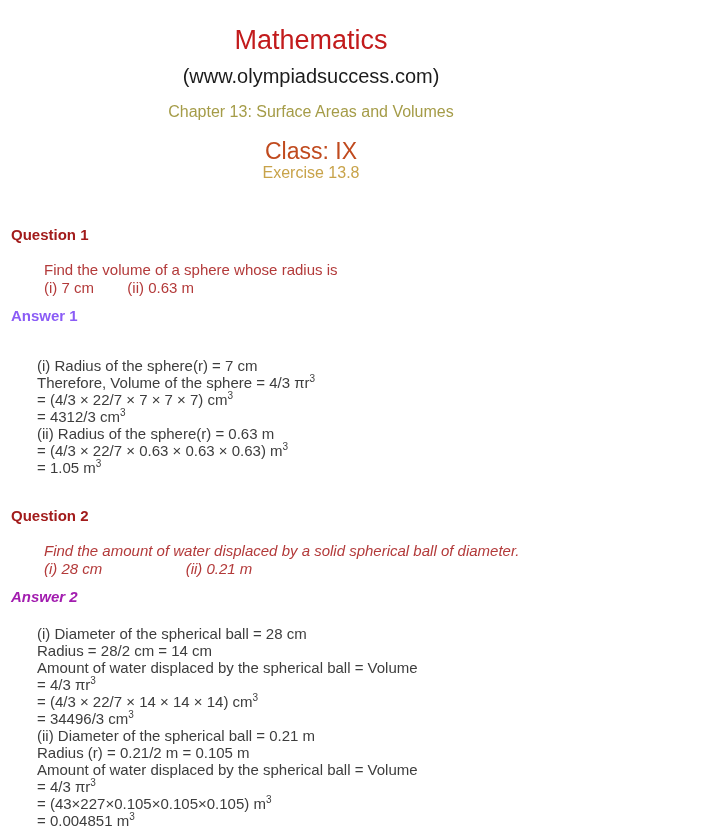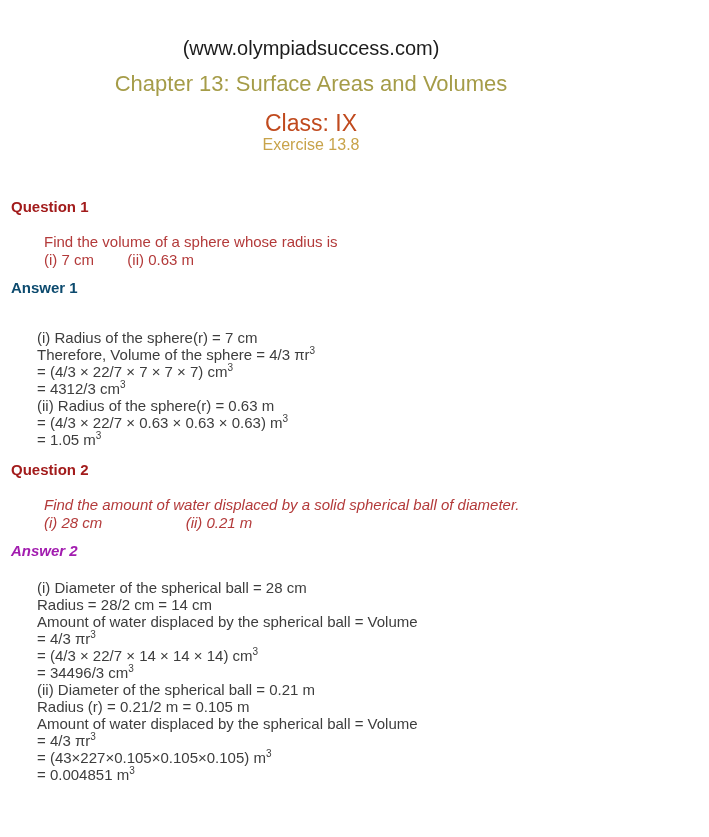--- a/index.html
+++ b/index.html
@@ -27,21 +27,21 @@
     font-weight: 400;
     margin: 0;
   }
   .site-line {
     font-size: 20px;
     line-height: 17px;
     color: #1c1c1c;
     margin-top: 14px;
   }
   .chapter-title {
-    font-size: 22px;
+    font-size: 16px;
     line-height: 23px;
     font-weight: 400;
     margin: 15px 0 16px 0;
   }
   .class-title {
     font-size: 23px;
     line-height: 24px;
     font-weight: 400;
     margin: 15px 0 0 0;
   }
@@ -53,21 +53,21 @@
   main {
     padding-left: 11px;
   }
   .q-head {
     font-size: 15px;
     line-height: 16px;
     font-weight: 700;
     margin: 46px 0 0 0;
   }
   .q2-head {
-    margin-top: 14px;
+    margin-top: 32px;
   }
   .q-text {
     margin-top: 18px;
     font-size: 15px;
     line-height: 17.5px;
     margin-left: 33px;
   }
   .a-head {
     font-size: 15px;
     line-height: 16px;
@@ -92,35 +92,36 @@
     position: relative;
     top: -6px;
   }
 </style>
 </head>
 <body>
 
 <div class="content">
 
   <header>
+    <h1 class="page-title" style="color: rgb(194, 27, 28);">Mathematics</h1>
     <div class="site-line" style="color: rgb(28, 28, 28);">(www.olympiadsuccess.com)</div>
     <h2 class="chapter-title" style="color: rgb(165, 156, 72);">Chapter 13: Surface Areas and Volumes</h2>
     <h3 class="class-title" style="color: rgb(192, 74, 30);">Class: IX</h3>
     <div class="exercise-title" style="color: rgb(200, 163, 74);">Exercise 13.8</div>
   </header>
 
   <main>
 
     <section>
       <h4 class="q-head" style="color: rgb(162, 27, 27);">Question 1</h4>
       <div class="q-text" style="color: rgb(179, 58, 58);">
           <div class="line"><span>Find the volume of a sphere whose radius is</span></div>
           <div class="line"><span>(i) 7 cm        (ii) 0.63 m</span></div>
         </div>
-      <h4 class="a-head" style="color: #0c4a6e;">Answer 1</h4>
+      <h4 class="a-head" style="color: #8b5cf6;">Answer 1</h4>
       <div class="a-body a-body-1" style="color: rgb(61, 61, 61);">
           <div class="line"><span>(i) Radius of the sphere(r) = 7 cm</span></div>
           <div class="line"><span>Therefore, Volume of the sphere = 4/3 πr</span><sup>3</sup></div>
           <div class="line"><span>= (4/3 × 22/7 × 7 × 7 × 7) cm</span><sup>3</sup></div>
           <div class="line"><span>= 4312/3 cm</span><sup>3</sup></div>
           <div class="line"><span>(ii) Radius of the sphere(r) = 0.63 m</span></div>
           <div class="line"><span>= (4/3 × 22/7 × 0.63 × 0.63 × 0.63) m</span><sup>3</sup></div>
           <div class="line"><span>= 1.05 m</span><sup>3</sup></div>
         </div>
     </section>

